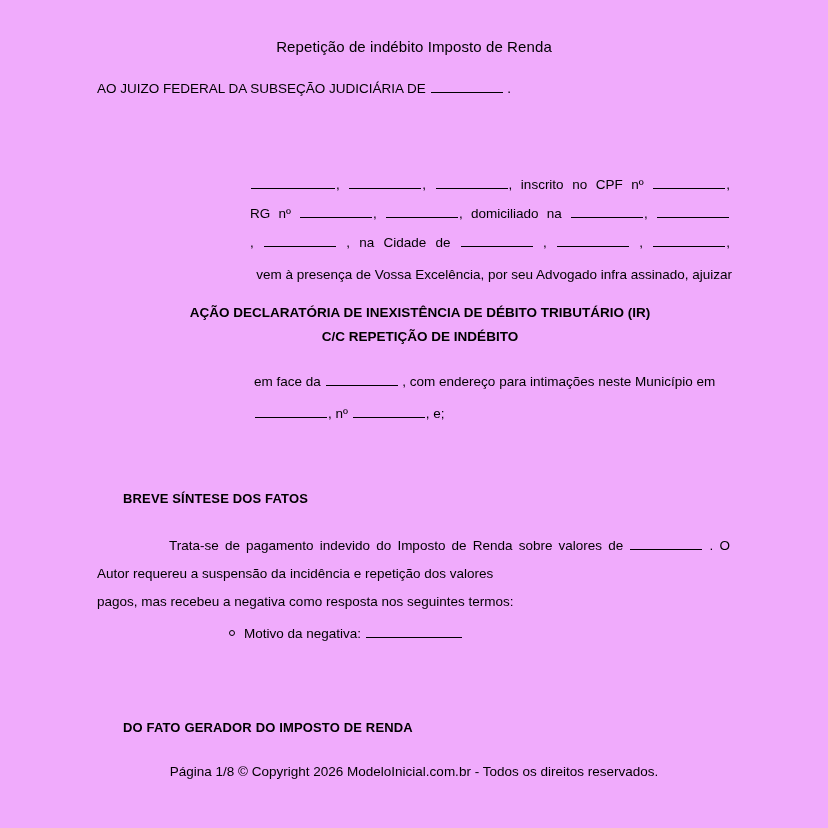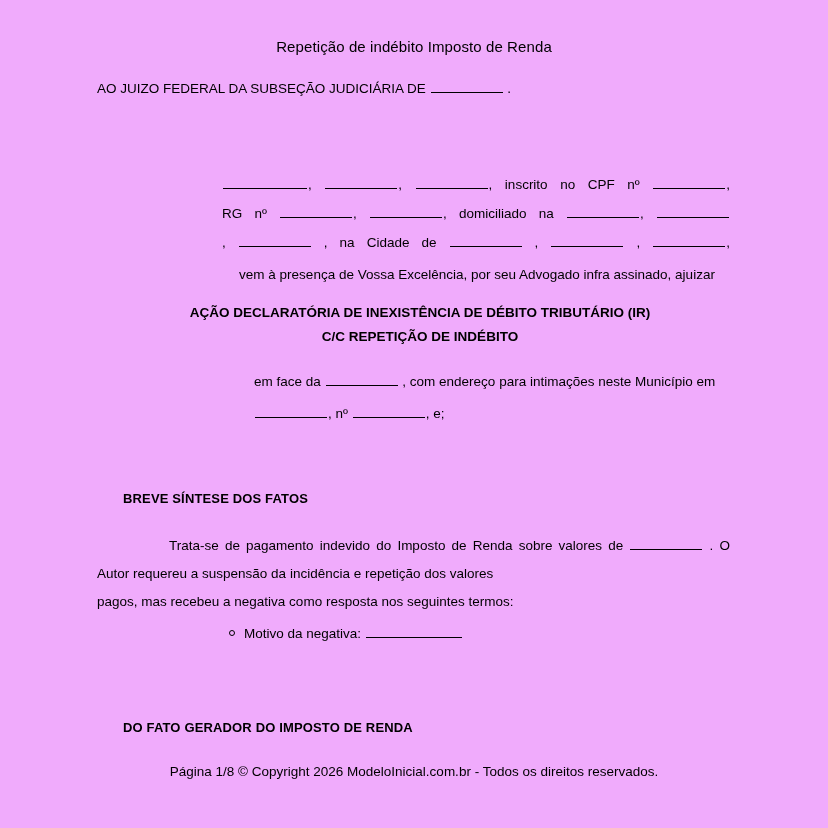--- a/index.html
+++ b/index.html
@@ -53,34 +53,35 @@
     left: 222px;
     top: 170px;
     width: 508px;
     font-size: 13.5px;
     text-align: justify;
     text-justify: inter-word;
     line-height: 29px;
   }
   .qualification > .ln {
     display: block;
+    margin-left: 28px;
   }
   .qualification > .ln.j {
     text-align: justify;
     text-align-last: justify;
   }
 
   .vem {
     position: absolute;
     left: 222px;
     top: 260px;
     width: 510px;
     font-size: 13.5px;
     line-height: 29px;
-    text-align: center;
+    text-align: right;
     white-space: nowrap;
   }
 
   .action-heading {
     position: absolute;
     left: 140px;
     top: 301px;
     width: 560px;
     text-align: center;
     font-size: 13.5px;

